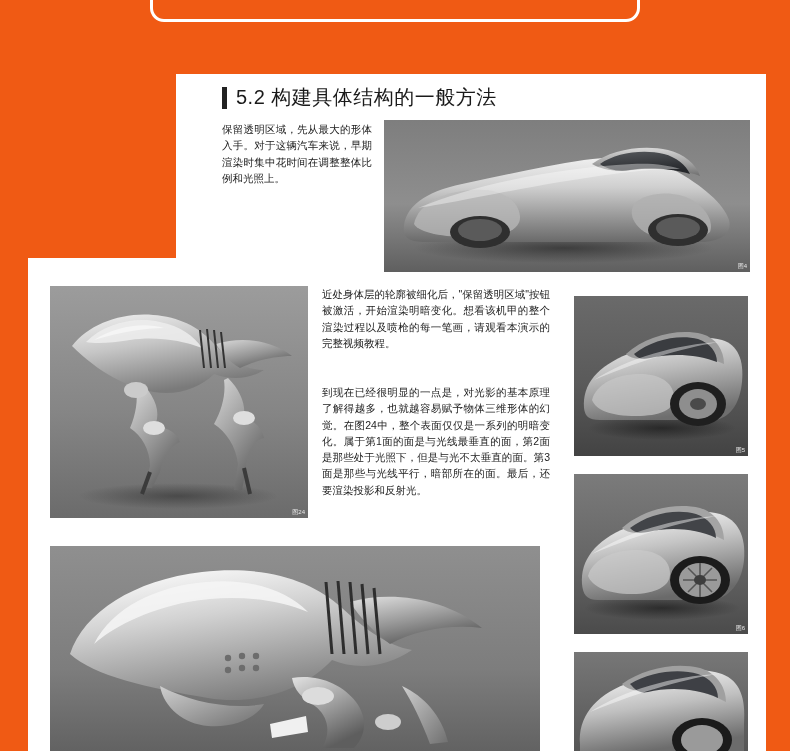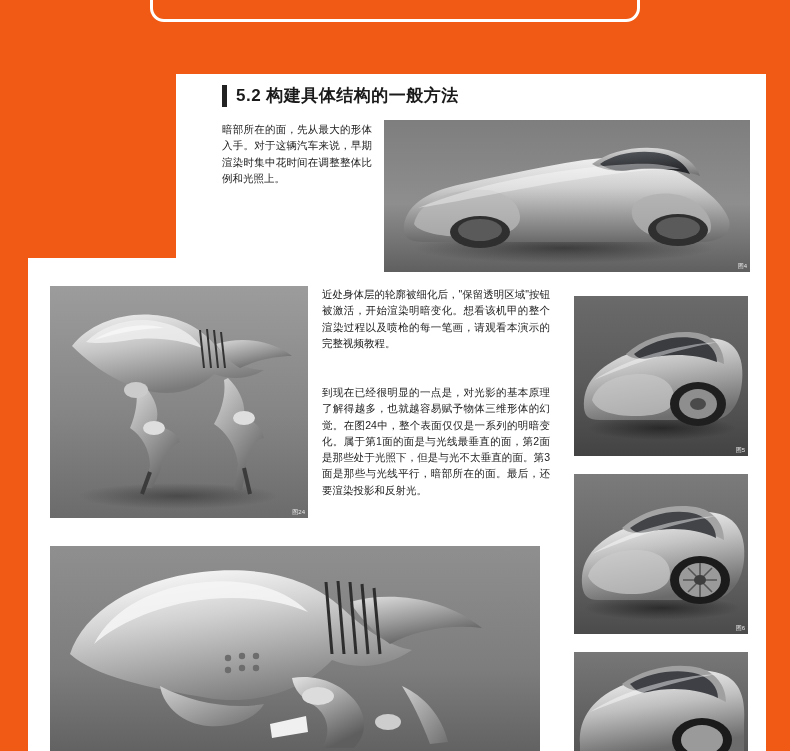--- a/index.html
+++ b/index.html
@@ -53,22 +53,22 @@
     display: flex;
     align-items: center;
   }
   .heading-bar {
     width: 5px;
     height: 22px;
     background: #222222;
     margin-right: 9px;
   }
   .heading-text {
-    font-size: 17px;
-    font-weight: bold;
+    font-size: 20px;
+    font-weight: normal;
     color: #1a1a1a;
     letter-spacing: 0.5px;
     white-space: nowrap;
   }
 
   
   .para {
     position: absolute;
     font-size: 10.5px;
     line-height: 1.55;
@@ -112,21 +112,21 @@
 
 <div class="sheet sheet-a"></div>
 
 <div class="sheet sheet-b"></div>
 
 <div class="heading-wrap">
   <div class="heading-bar"></div>
   <div class="heading-text">5.2 构建具体结构的一般方法</div>
 </div>
 
-<div class="para para-intro">暗部所在的面，先从最大的形体入手。对于这辆汽车来说，早期渲染时集中花时间在调整整体比例和光照上。</div>
+<div class="para para-intro">保留透明区域，先从最大的形体入手。对于这辆汽车来说，早期渲染时集中花时间在调整整体比例和光照上。</div>
 <div class="para para-mid-1">近处身体层的轮廓被细化后，"保留透明区域"按钮被激活，开始渲染明暗变化。想看该机甲的整个渲染过程以及喷枪的每一笔画，请观看本演示的完整视频教程。</div>
 <div class="para para-mid-2">到现在已经很明显的一点是，对光影的基本原理了解得越多，也就越容易赋予物体三维形体的幻觉。在图24中，整个表面仅仅是一系列的明暗变化。属于第1面的面是与光线最垂直的面，第2面是那些处于光照下，但是与光不太垂直的面。第3面是那些与光线平行，暗部所在的面。最后，还要渲染投影和反射光。</div>
 
 <div class="fig fig-car-hero">
   <svg width="366" height="152" viewBox="0 0 366 152" preserveAspectRatio="none">
     <defs>
       <linearGradient id="hb" x1="0" y1="0" x2="0" y2="1">
         <stop offset="0%" stop-color="#7e7e7e"></stop>
         <stop offset="55%" stop-color="#8e8e8e"></stop>
         <stop offset="100%" stop-color="#5f5f5f"></stop>

